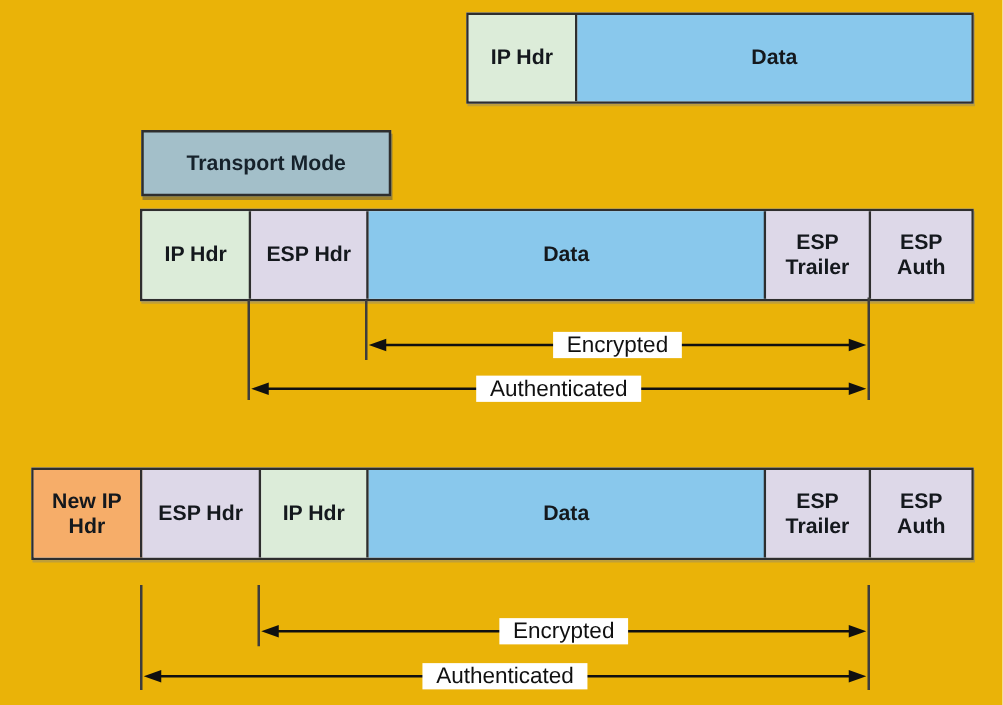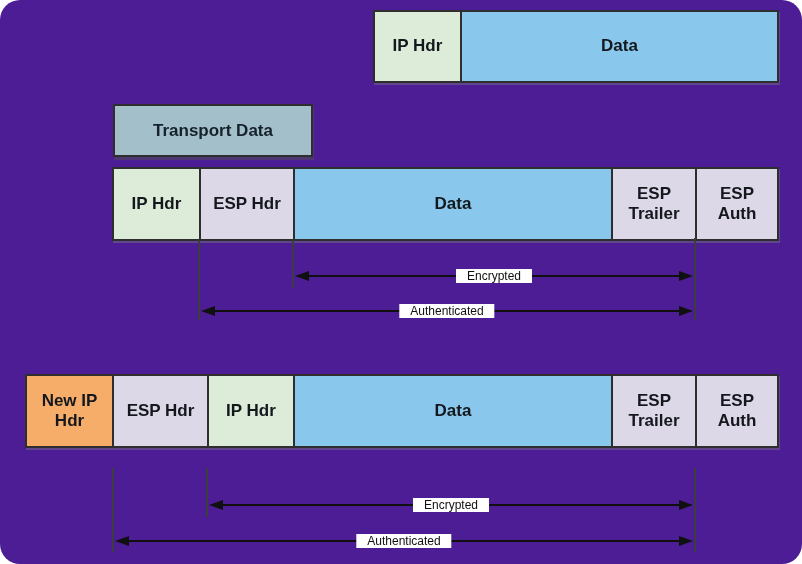--- a/index.html
+++ b/index.html
@@ -1,23 +1,22 @@
 <!DOCTYPE html>
 <html style="--field-green: #dcecd9; --field-blue: #89c8ec; --field-lavender: #ddd8e8; --field-orange: #f6ad69; --mode-bg: #a3bfc9; --border-dark: #2e2e2e;"><head>
 <meta charset="utf-8">
 <style>
   html,body{margin:0;padding:0;background:#ffffff;}
   .canvas{
     position:relative;
     width:802px;height:564px;
-    background:#4c1d95;
+    background:#eab308;
     font-family:"Liberation Sans", sans-serif;
     color:#14181d;
     overflow:hidden;
-    border-radius:20px;
   }
   
   .prow{
     position:absolute;
     display:flex;
     border:2px solid var(--border-dark,#2e2e2e);
     box-shadow:1px 2px 0 rgba(130,130,130,0.40);
     background:#fff;
   }
   .pbox{
@@ -65,41 +64,41 @@
   .harrow .hr{
     right:0;transform:translateY(-50%);
     border-top:5px solid transparent;border-bottom:5px solid transparent;
     border-left:14px solid #101010;
   }
   .harrow .alabel{
     position:absolute;left:50%;top:50%;
     transform:translate(-50%,-50%);
     background:#ffffff;
     padding:0 11px;
-    font-size:12px;font-weight:400;
+    font-size:18px;font-weight:400;
     white-space:nowrap;
     color:#101010;
   }
 </style>
 </head>
 <body>
 
 <div class="canvas">
 
   <div class="prow" style="left:373px;top:10px;height:69px;">
     <div class="pbox bg-green" style="width:87px;">
       <span>IP Hdr</span>
     </div>
     <div class="pbox bg-blue" style="width:315px;">
       <span>Data</span>
     </div>
   </div>
 
   <div class="mode-label" style="left:113px;top:104px;width:200px;height:53px;">
-    <span>Transport Data</span>
+    <span>Transport Mode</span>
   </div>
 
   <div class="prow" style="left:112px;top:167px;height:70px;">
     <div class="pbox bg-green" style="width:87px;">
       <span>IP Hdr</span>
     </div>
     <div class="pbox bg-lav" style="width:94px;">
       <span>ESP Hdr</span>
     </div>
     <div class="pbox bg-blue" style="width:318px;">

